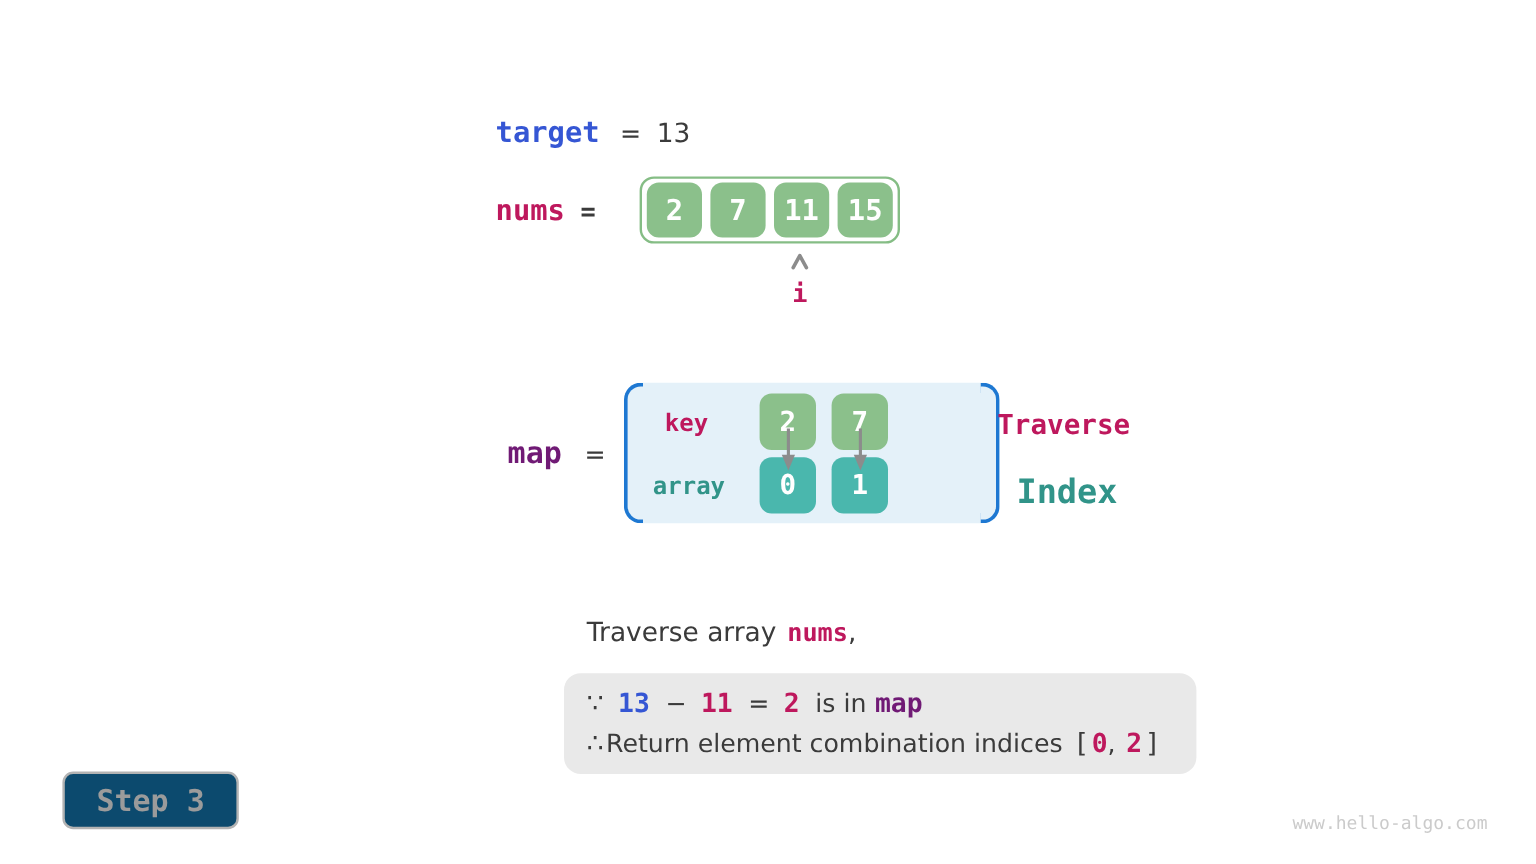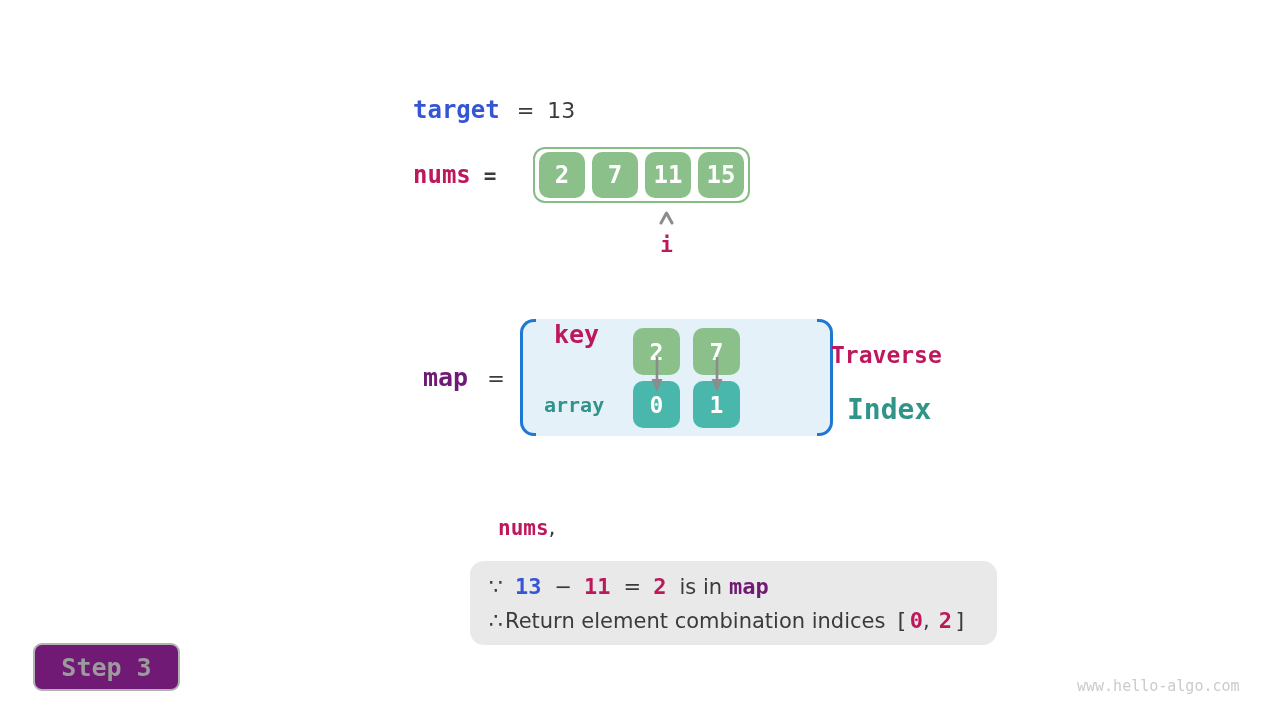--- a/index.html
+++ b/index.html
@@ -46,21 +46,21 @@
   
   .map-row{left:423px;top:363px;}
   .map-name{font-size:25px;}
   .map-eq{font-size:21px;margin-left:19px;}
 
   
   .map-bg{left:520px;top:319px;width:313px;height:117px;background:#e4f1f9;border-radius:14px;}
   .bracket{width:16px;height:117px;box-sizing:border-box;top:319px;}
   .bracket-left{left:520px;border:3px solid #1e78d2;border-right:none;border-radius:14px 0 0 14px;}
   .bracket-right{left:817px;border:3px solid #1e78d2;border-left:none;border-radius:0 14px 14px 0;}
-  .key-label{left:554px;top:320px;font-size:25px;}
+  .key-label{left:554px;top:340px;font-size:20px;}
   .value-label{left:544px;top:393px;font-size:20px;}
   .map-cell{
     width:47px;height:47px;border-radius:10px;position:absolute;
     display:flex;align-items:center;justify-content:center;
     color:#ffffff;font-size:23px;
   }
   .key-cell{background:#8bc08b;top:328px;}
   .value-cell{background:#4ab7ad;top:381px;}
   .col-a{left:633px;}
   .col-b{left:693px;}
@@ -89,22 +89,22 @@
   .f-map{font-size:22px;margin-left:7px;}
   .r-text{font-size:21px;margin-left:2px;}
   .r-bracket{font-family:"DejaVu Sans Mono","Liberation Mono",monospace;font-size:22px;margin-left:9px;}
   .r-idx{font-size:22px;margin-left:2px;}
   .r-comma{font-size:21px;}
   .r-idx2{font-size:22px;margin-left:9px;}
   .r-bracket2{font-family:"DejaVu Sans Mono","Liberation Mono",monospace;font-size:22px;margin-left:2px;}
 
   
   .step-box{
-    left:33px;top:643px;width:147px;height:48px;box-sizing:border-box;
-    border:2px solid #b3b3b3;border-radius:9px;background:#701a75;
+    left:52px;top:643px;width:147px;height:48px;box-sizing:border-box;
+    border:2px solid #b3b3b3;border-radius:9px;background:#0c4a6e;
     display:flex;align-items:center;justify-content:center;
     color:#9b9b9b;font-size:25px;
   }
   .watermark{left:1077px;top:677px;font-size:15px;color:#cbcbcb;}
 </style>
 </head>
 <body>
 
 <div class="stage">
 
@@ -154,20 +154,21 @@
   </svg>
   <svg class="abs kv-arrow kv-arrow-b" viewBox="0 0 14 38">
     <line x1="7" y1="1" x2="7" y2="24" stroke="#8c8c8c" stroke-width="2.6"></line>
     <path d="M1.5 23 L12.5 23 L7 36 Z" fill="#8c8c8c"></path>
   </svg>
 
   <div class="abs mono-b c-green element-label">Traverse</div>
   <div class="abs mono-b c-teal index-label">Index</div>
 
   <div class="abs row caption">
+    <span class="c-dark">Traverse array</span>
     <span class="mono-b c-green caption-code">nums</span>
     <span class="c-dark">,</span>
   </div>
 
   <div class="abs conclusion-box">
     <div class="concl-line">
       <span class="c-dark sym">∵</span>
       <span class="mono-b c-indigo f-num">13</span>
       <span class="c-dark f-op">−</span>
       <span class="mono-b c-green f-num">11</span>

